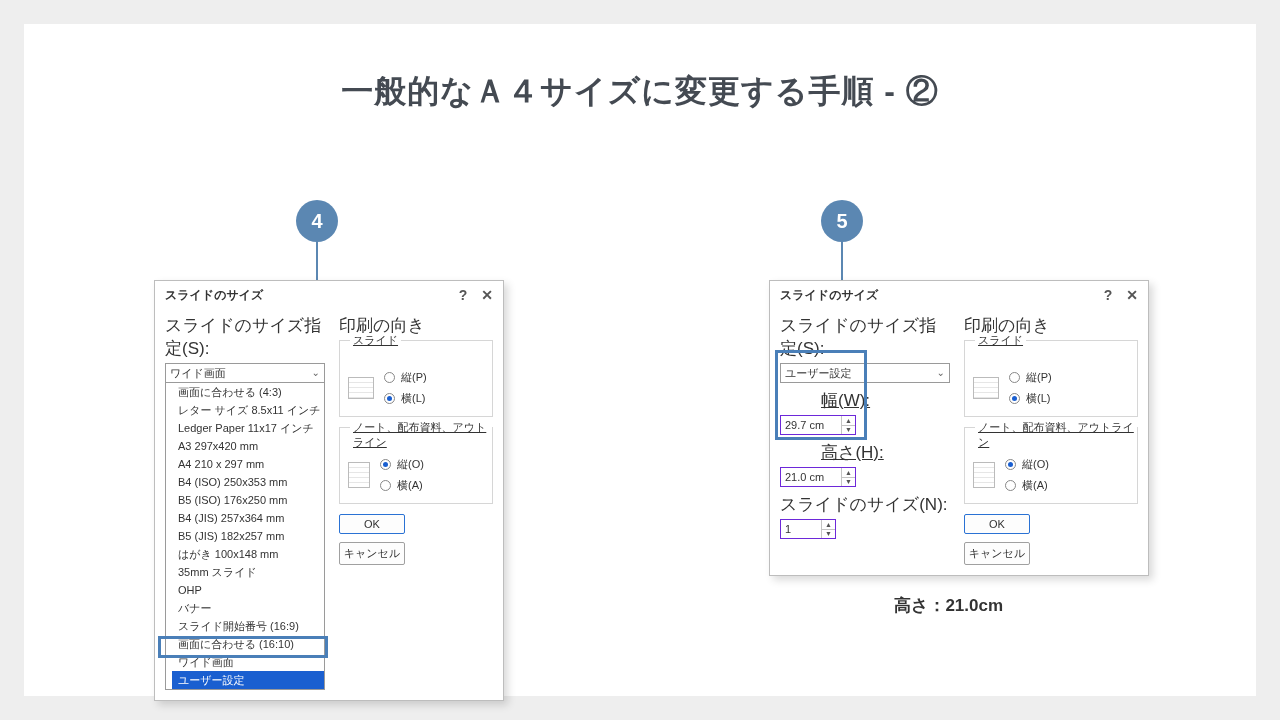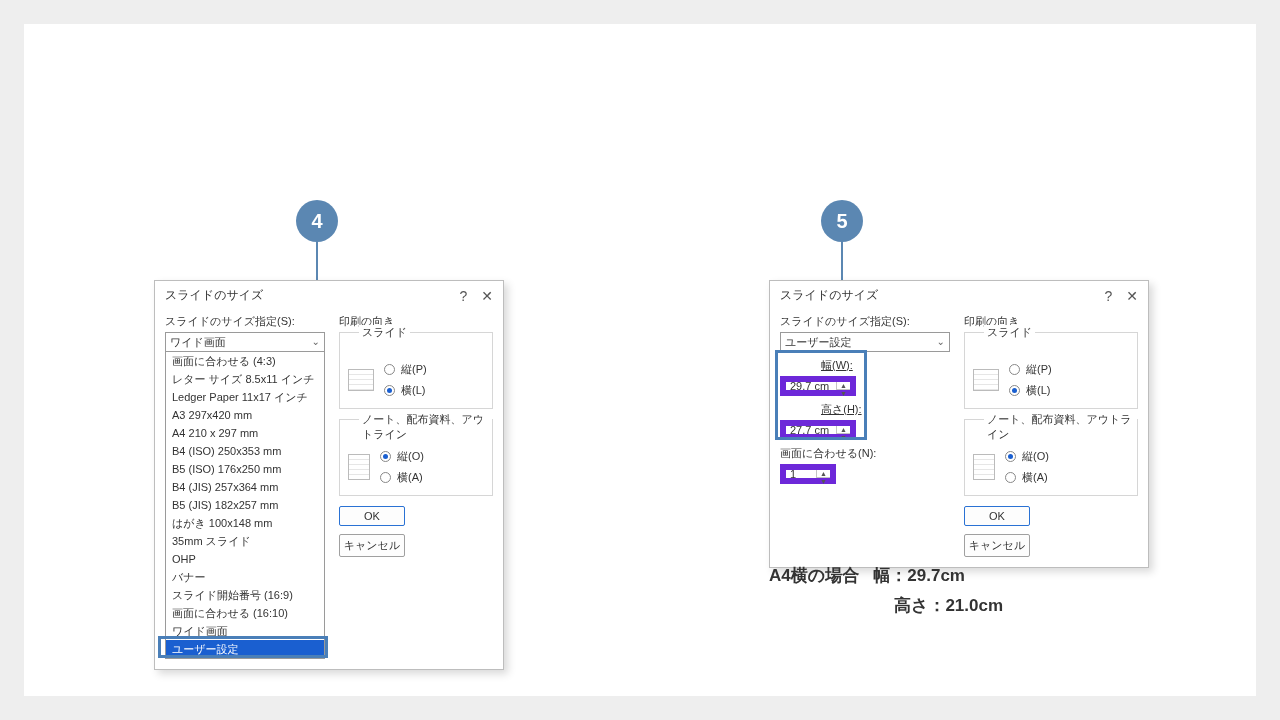--- a/index.html
+++ b/index.html
@@ -59,47 +59,49 @@
     position: absolute;
     background: #fff;
     border: 1px solid #bdbdbd;
     box-shadow: 4px 4px 8px rgba(0,0,0,0.15);
     font-size: 11px;
     color: #333;
   }
   .dlg-title {
     padding: 6px 10px;
     display: flex;
-    align-items: flex-end;
+    align-items: flex-start;
     justify-content: space-between;
+    font-weight: bold;
   }
   .dlg-title .t-text { font-size: 12px; }
   .dlg-title .t-ctrl { display: flex; gap: 14px; font-size: 14px; color: #555; }
   .dlg-body { display: flex; padding: 4px 10px 10px 10px; gap: 14px; }
   .col-left { width: 160px; }
   .col-right { flex: 1; }
-  .label-top { font-size: 11px; margin-bottom: 3px; display: block; }
+  .label-top { font-size: 17px; margin-bottom: 3px; display: block; }
   .combo {
     border: 1px solid #9a9a9a;
     height: 20px;
     line-height: 18px;
     padding: 0 4px;
     font-size: 11px;
     display: flex;
     justify-content: space-between;
     align-items: center;
     background: #fff;
   }
   .combo .chev { color: #666; font-size: 10px; }
   .dropdown {
     border: 1px solid #9a9a9a;
     border-top: none;
     background: #fff;
     margin-top: 0;
     max-height: 310px;
+    padding-left: 6px;
   }
   .dropdown .item {
     padding: 1px 6px;
     font-size: 11px;
     line-height: 16px;
     white-space: nowrap;
   }
   .dropdown .item.selected {
     background: #1a5fd0;
     color: #fff;
@@ -111,24 +113,25 @@
   }
   .group {
     border: 1px solid #d6d6d6;
     padding: 6px 8px 8px 8px;
     position: relative;
     margin-bottom: 10px;
   }
   .group .glabel {
     position: absolute;
     top: -8px;
-    left: 19px;
+    left: 10px;
     background: #fff;
     padding: 0 3px;
     font-size: 11px;
+    text-decoration: underline;
   }
   .radio-row {
     display: flex;
     align-items: center;
     gap: 6px;
     font-size: 11px;
     margin: 2px 0;
   }
   .radio {
     width: 11px; height: 11px;
@@ -161,21 +164,21 @@
     padding: 3px 0;
     width: 66px;
     text-align: center;
     font-size: 11px;
     border-radius: 2px;
   }
   .btn.primary { border: 1px solid #2a72d4; }
   .spin {
     display: flex;
     align-items: center;
-    border: 6px solid #6d28d9;
+    border: 1px solid #6d28d9;
     width: 76px;
     height: 20px;
     font-size: 11px;
     padding-left: 4px;
     margin: 2px 0 6px 0;
     background: #fff;
   }
   .spin .sp-btns {
     margin-left: auto;
     border-left: 1px solid #c4c4c4;
@@ -205,20 +208,21 @@
     color: #333;
     white-space: nowrap;
   }
   .uline { text-decoration: underline; padding-left: 41px; }
 </style>
 </head>
 <body>
 
 <div class="slide">
 
+  <div class="title">一般的なＡ４サイズに変更する手順 - ②</div>
 
   <div class="badge" style="left:272px; top:176px;">4</div>
   <div class="leader" style="left:292px; top:218px; height:394px;"></div>
 
   <div class="dialog" style="left:130px; top:256px; width:350px;">
     <div class="dlg-title">
       <span class="t-text">スライドのサイズ</span>
       <span class="t-ctrl">
         <span>?</span>
         <span>✕</span>
@@ -315,27 +319,27 @@
         <span class="label-top"><span class="uline">幅(W):</span></span>
         <div class="spin">
           <span>29.7 cm</span>
           <span class="sp-btns">
               <span>▲</span>
               <span>▼</span>
             </span>
         </div>
         <span class="label-top"><span class="uline">高さ(H):</span></span>
         <div class="spin">
-          <span>27.7 cm</span>
+          <span>21.0 cm</span>
           <span class="sp-btns">
               <span>▲</span>
               <span>▼</span>
             </span>
         </div>
-        <span class="label-top"><span>画面に合わせる(N):</span></span>
+        <span class="label-top"><span>スライドのサイズ(N):</span></span>
         <div class="spin" style="width:56px;">
           <span>1</span>
           <span class="sp-btns">
               <span>▲</span>
               <span>▼</span>
             </span>
         </div>
         <div class="wh-highlight" style="left:-5px; top:36px; width:92px; height:90px;"></div>
       </div>
       <div class="col-right">
@@ -373,18 +377,15 @@
           </div>
         </div>
         <div class="btn-row">
           <div class="btn primary">OK</div>
           <div class="btn">キャンセル</div>
         </div>
       </div>
     </div>
   </div>
 
-  <div class="caption" style="left:745px; top:540px;">
-    <span>A4横の場合</span>&nbsp;&nbsp;&nbsp;<span>幅：29.7cm</span>
-  </div>
   <div class="caption" style="left:870px; top:570px;">高さ：21.0cm</div>
 
 </div>
 
 </body></html>

